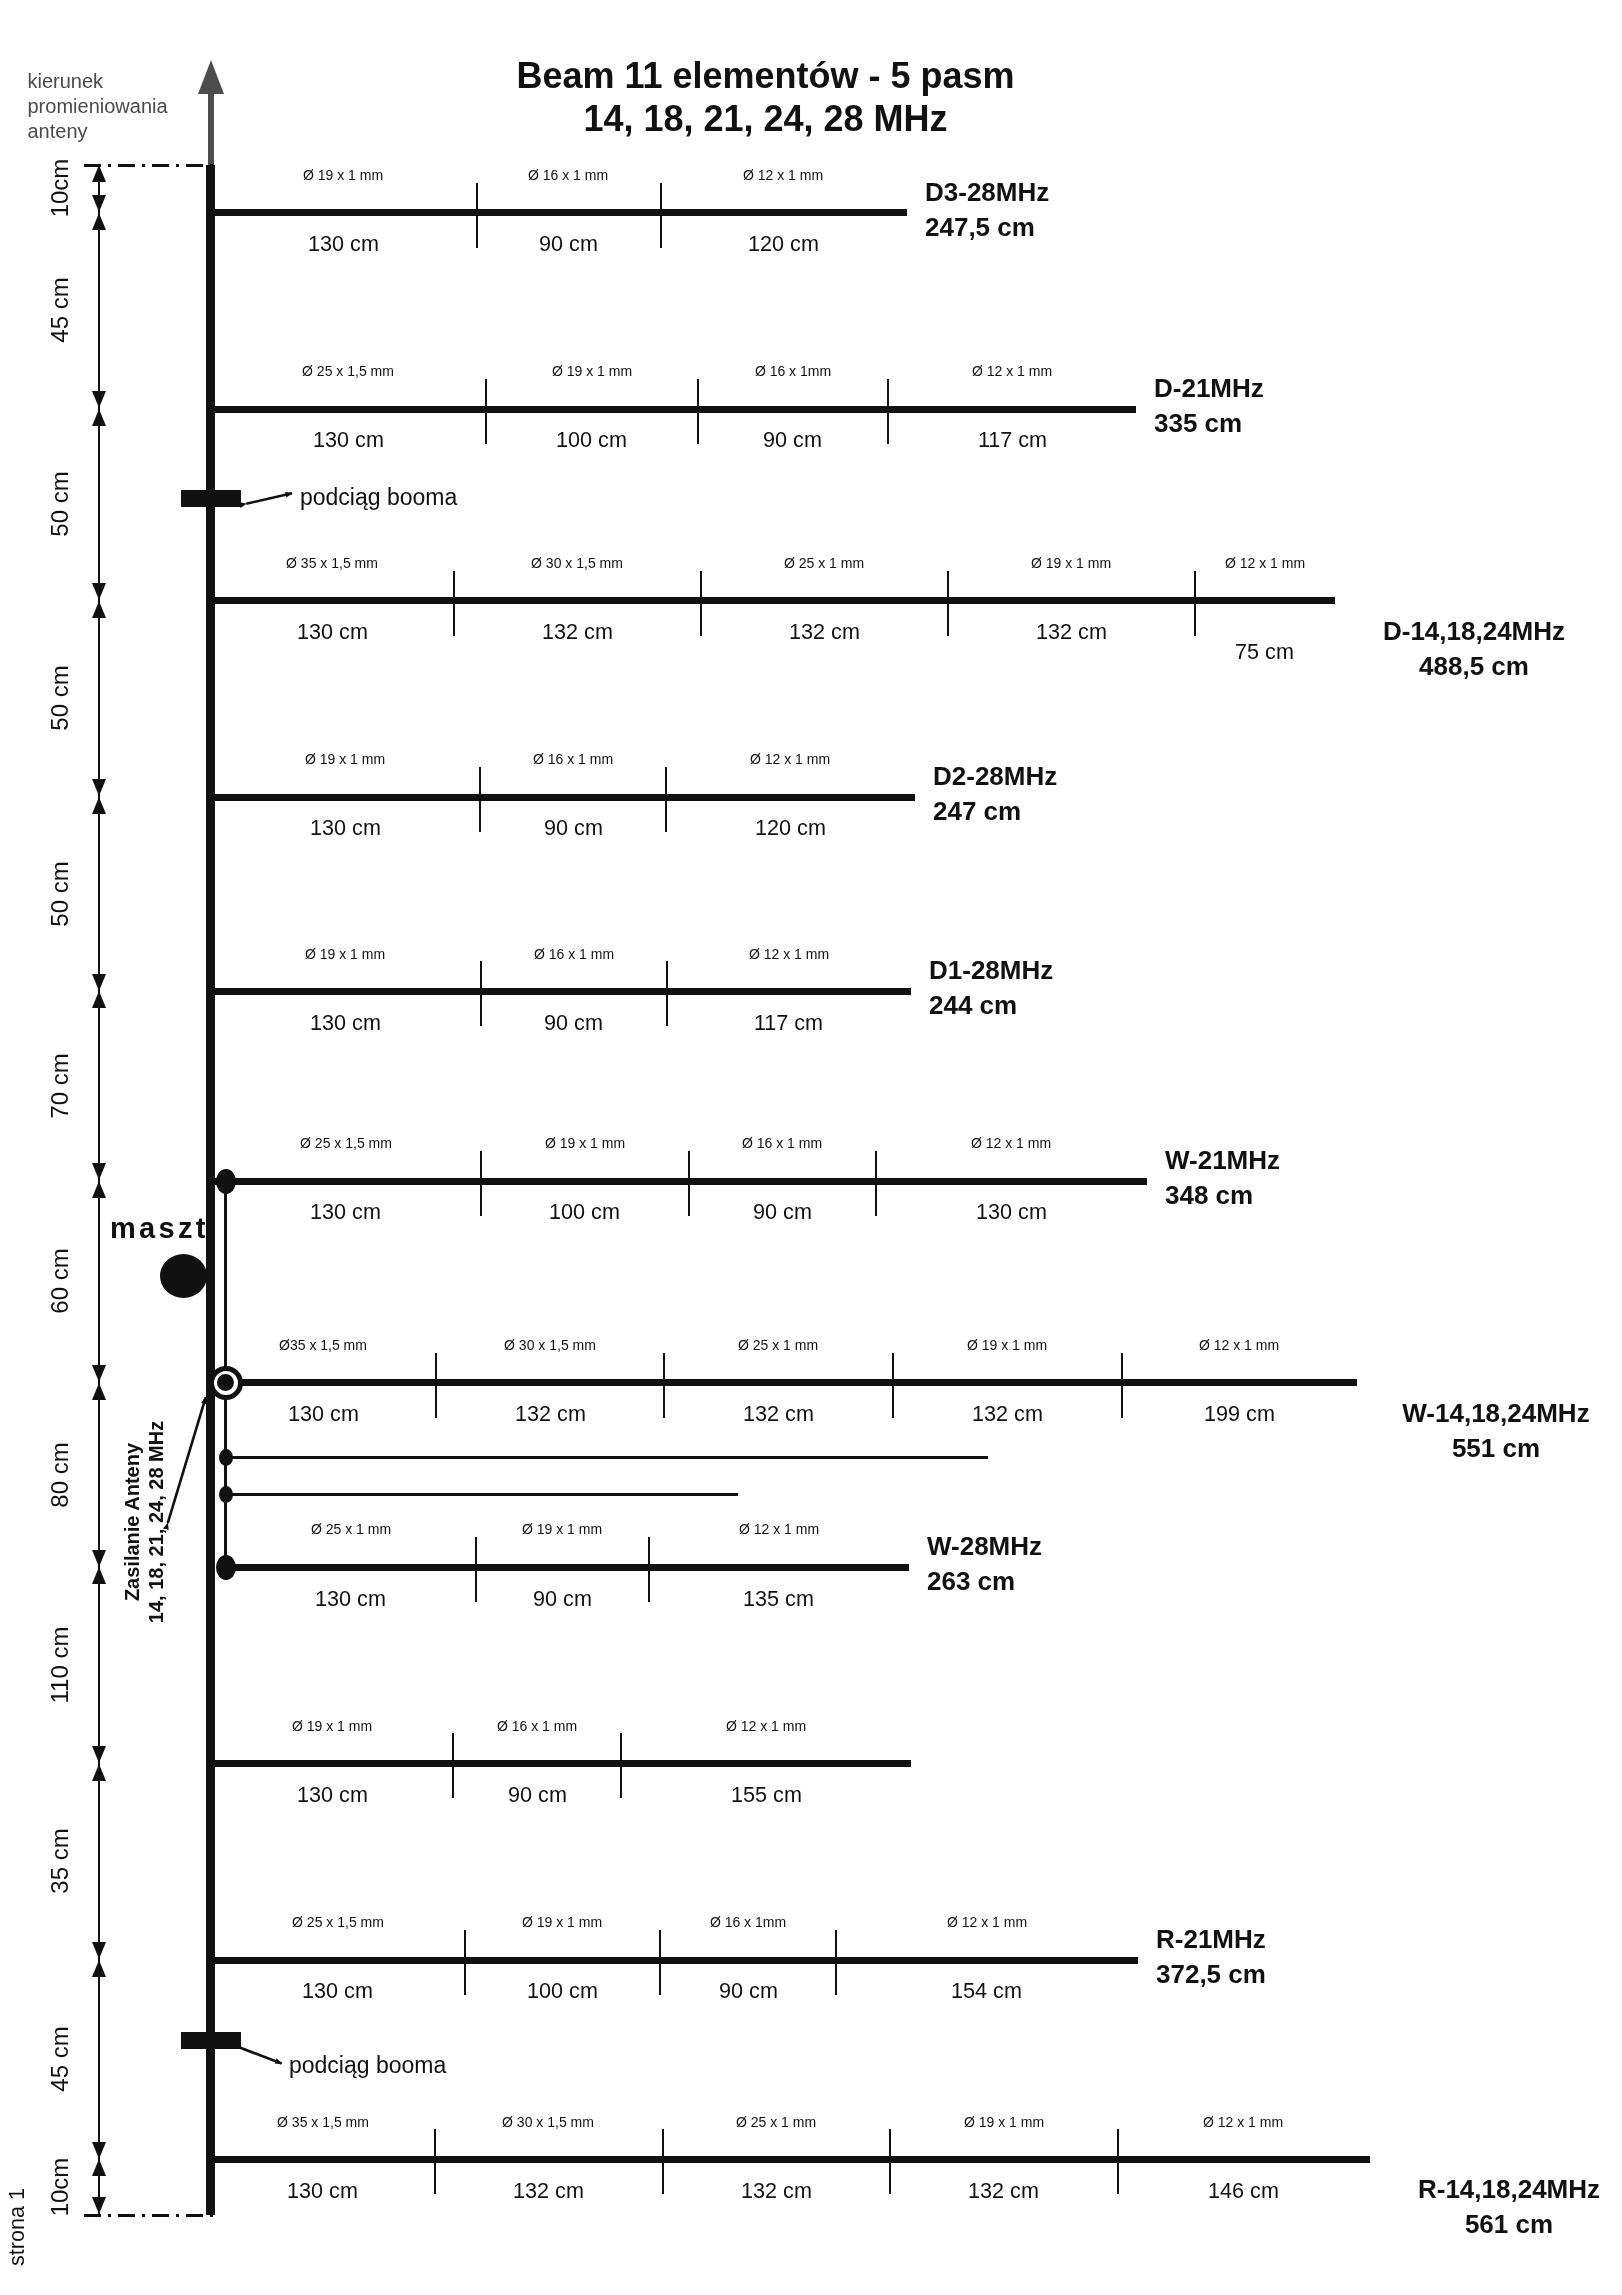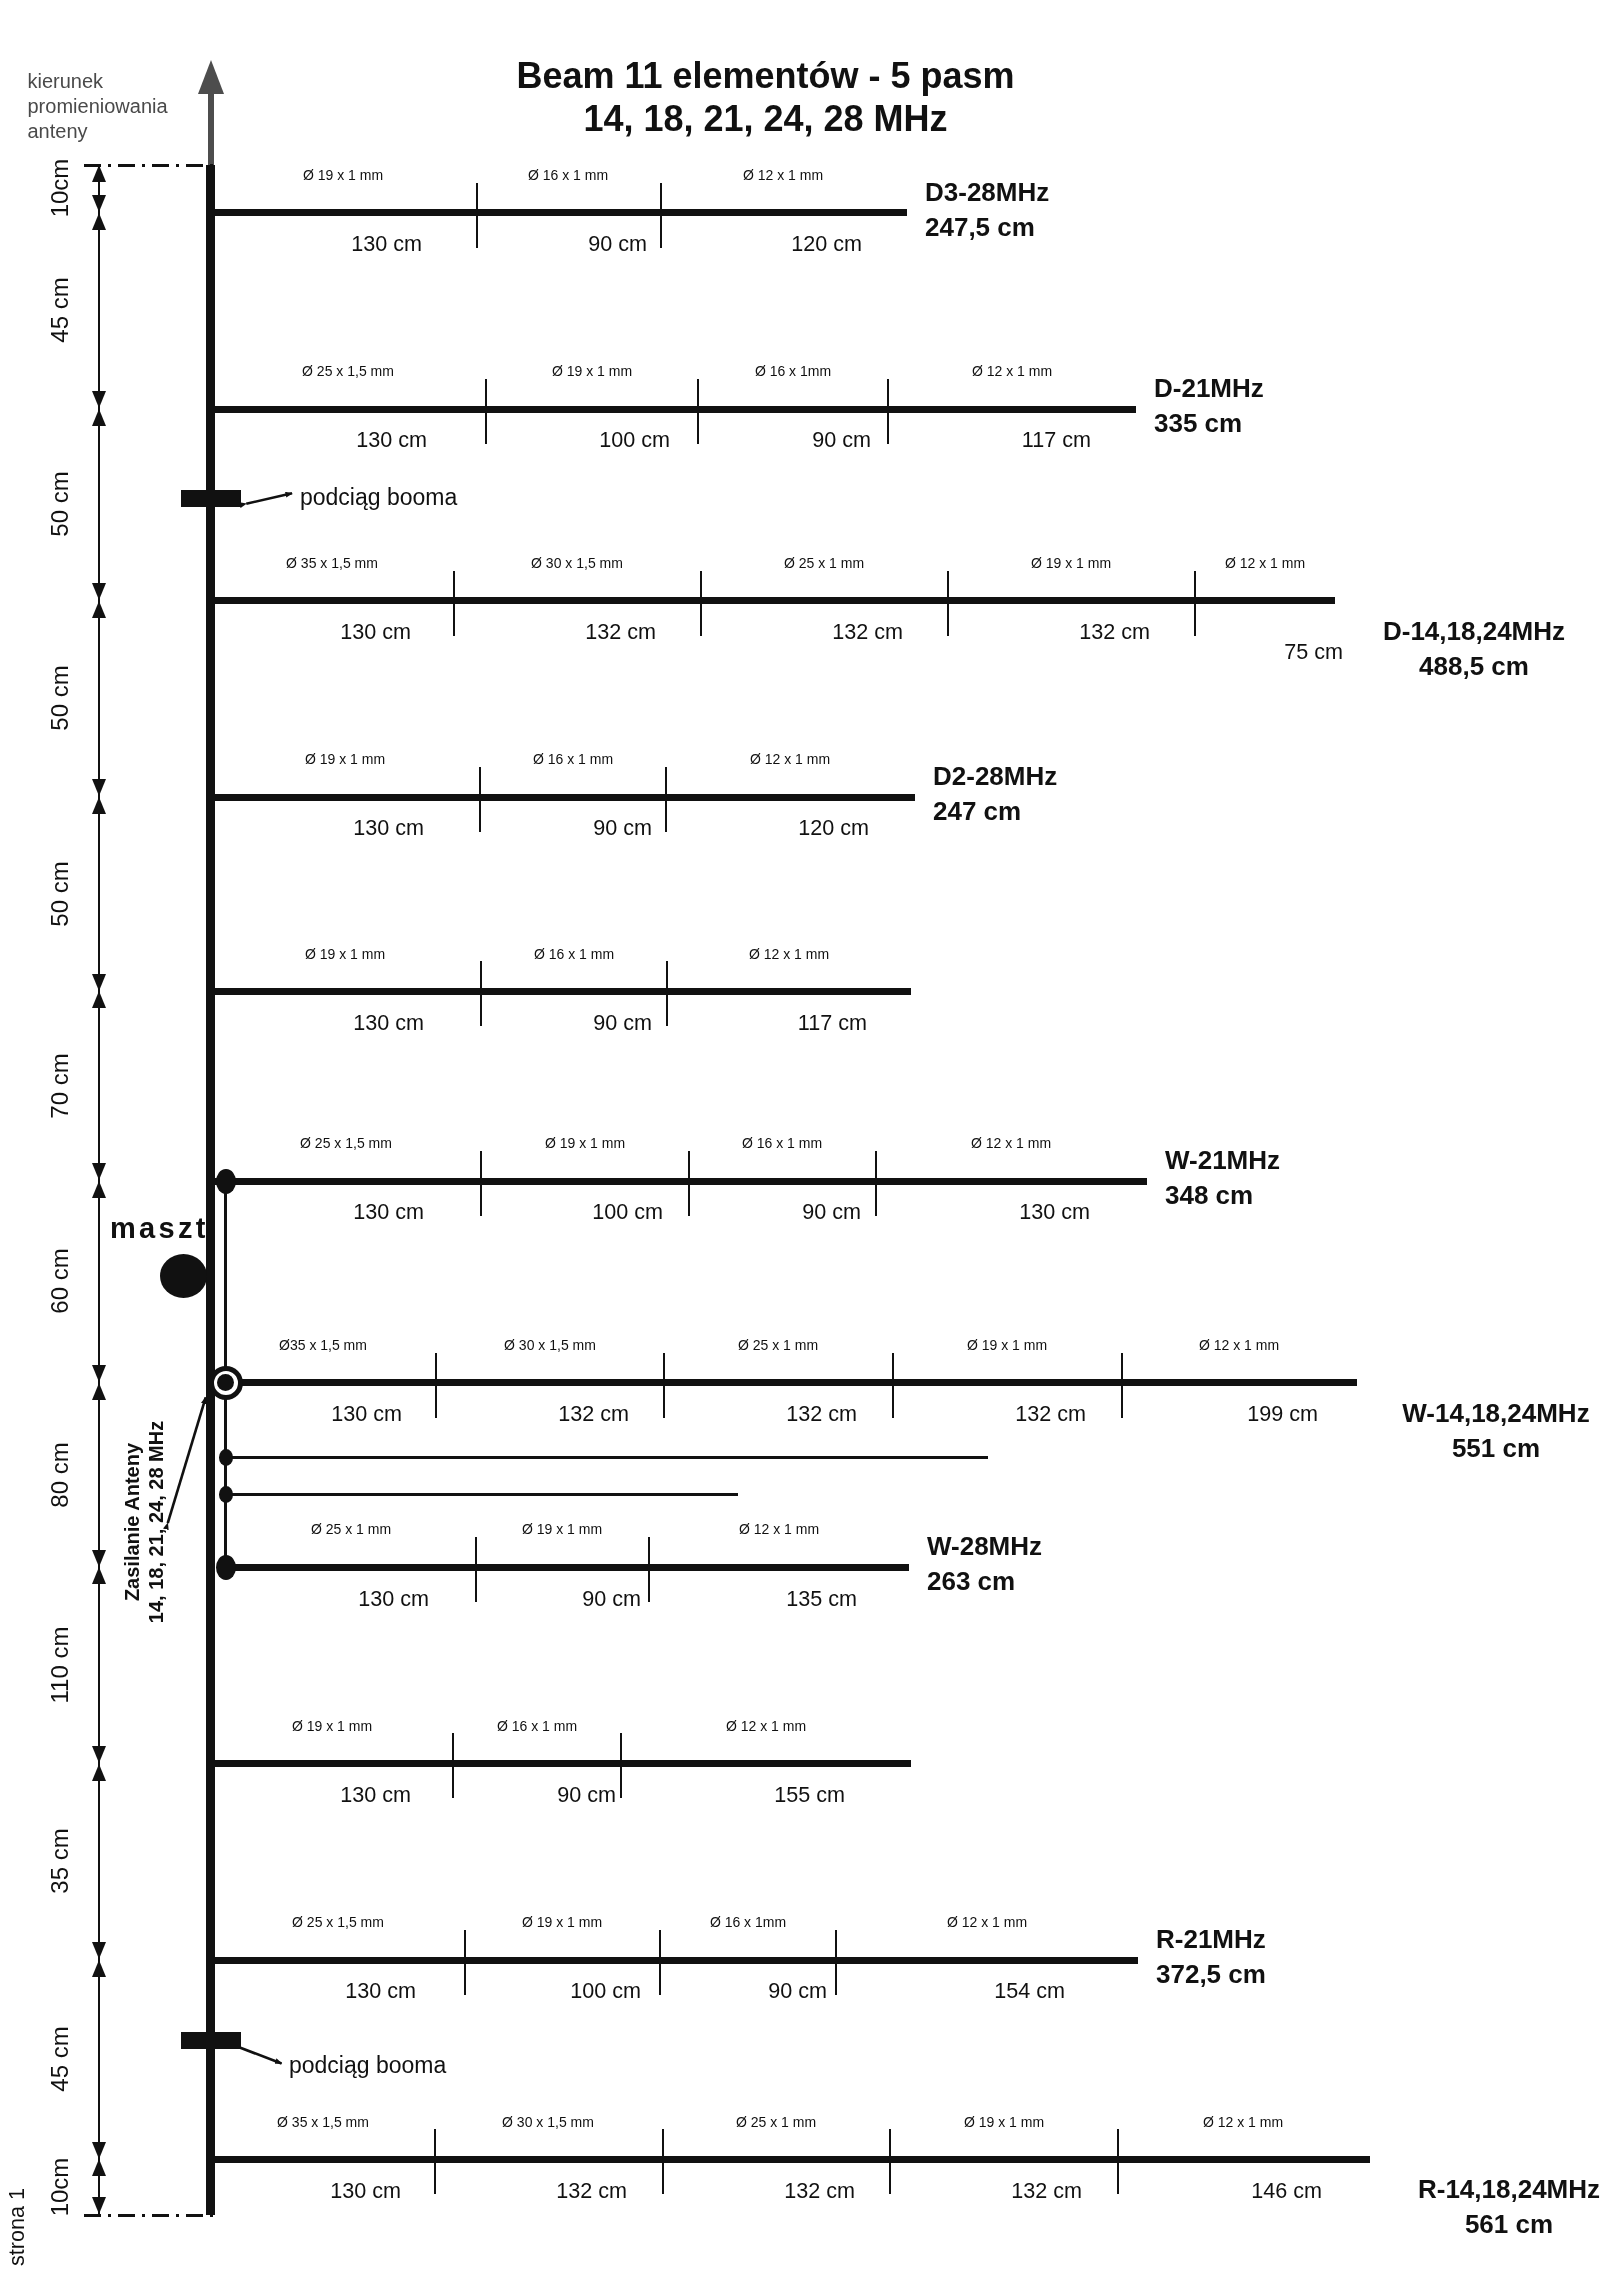--- a/index.html
+++ b/index.html
@@ -4,21 +4,21 @@
 <style>
   html,body{margin:0;padding:0;background:#ffffff;}
   #canvas{
     position:relative;width:1623px;height:2295px;background:#ffffff;overflow:hidden;
     font-family:"Liberation Sans", sans-serif;color:#111;
   }
   .abs{position:absolute;}
   .hline{position:absolute;background:#111;height:6.5px;}
   .tick{position:absolute;background:#111;width:2px;height:65px;}
   .dia-label{position:absolute;font-size:14px;text-align:center;white-space:nowrap;}
-  .len-label{position:absolute;font-size:21.6px;text-align:right;white-space:nowrap;}
+  .len-label{position:absolute;font-size:21.6px;text-align:center;white-space:nowrap;}
   .el-label{position:absolute;font-weight:bold;font-size:26px;line-height:35px;white-space:nowrap;}
   .dim-label{position:absolute;font-size:24px;text-align:center;transform:rotate(-90deg);white-space:nowrap;}
   .tri-up{position:absolute;width:0;height:0;border-left:7.2px solid transparent;border-right:7.2px solid transparent;border-bottom:17.7px solid #111;}
   .tri-down{position:absolute;width:0;height:0;border-left:7.2px solid transparent;border-right:7.2px solid transparent;border-top:17.7px solid #111;}
   .dashdot{position:absolute;height:2.6px;background:repeating-linear-gradient(90deg,#111 0 17px,transparent 17px 23.6px,#111 23.6px 27.5px,transparent 27.5px 34px);}
   .dot{position:absolute;background:#111;border-radius:50%;}
   .title{position:absolute;left:445px;width:641px;text-align:center;font-size:36px;font-weight:bold;white-space:nowrap;}
   .kierunek{position:absolute;left:27.5px;top:69px;font-size:20px;line-height:25px;color:#4a4a4a;}
   .maszt{position:absolute;left:110px;top:1212px;font-size:29px;font-weight:bold;letter-spacing:3.3px;}
   .podciag{position:absolute;font-size:23px;white-space:nowrap;}
@@ -135,20 +135,24 @@
     </div>
     <div class="hline" style="left: 211px; top: 988px; width: 700px;"></div>
     <div class="dia-label" style="left: 234px; width: 222px; top: 946px;">Ø 19 x 1 mm</div>
     <div class="len-label" style="left: 267px; width: 157px; top: 1010px;">130 cm</div>
     <div class="dia-label" style="left: 463px; width: 222px; top: 946px;">Ø 16 x 1 mm</div>
     <div class="len-label" style="left: 495px; width: 157px; top: 1010px;">90 cm</div>
     <div class="tick" style="left: 480px; top: 961px;"></div>
     <div class="dia-label" style="left: 678px; width: 222px; top: 946px;">Ø 12 x 1 mm</div>
     <div class="len-label" style="left: 710px; width: 157px; top: 1010px;">117 cm</div>
     <div class="tick" style="left: 666px; top: 961px;"></div>
+    <div class="el-label" style="left: 929px; top: 953px; width: 242px; text-align: left;">
+      <div>D1-28MHz</div>
+      <div>244 cm</div>
+    </div>
     <div class="hline" style="left: 211px; top: 1178px; width: 936px;"></div>
     <div class="dia-label" style="left: 235px; width: 222px; top: 1135px;">Ø 25 x 1,5 mm</div>
     <div class="len-label" style="left: 267px; width: 157px; top: 1199px;">130 cm</div>
     <div class="dia-label" style="left: 474px; width: 222px; top: 1135px;">Ø 19 x 1 mm</div>
     <div class="len-label" style="left: 506px; width: 157px; top: 1199px;">100 cm</div>
     <div class="tick" style="left: 480px; top: 1151px;"></div>
     <div class="dia-label" style="left: 671px; width: 222px; top: 1135px;">Ø 16 x 1 mm</div>
     <div class="len-label" style="left: 704px; width: 157px; top: 1199px;">90 cm</div>
     <div class="tick" style="left: 688px; top: 1151px;"></div>
     <div class="dia-label" style="left: 900px; width: 222px; top: 1135px;">Ø 12 x 1 mm</div>

